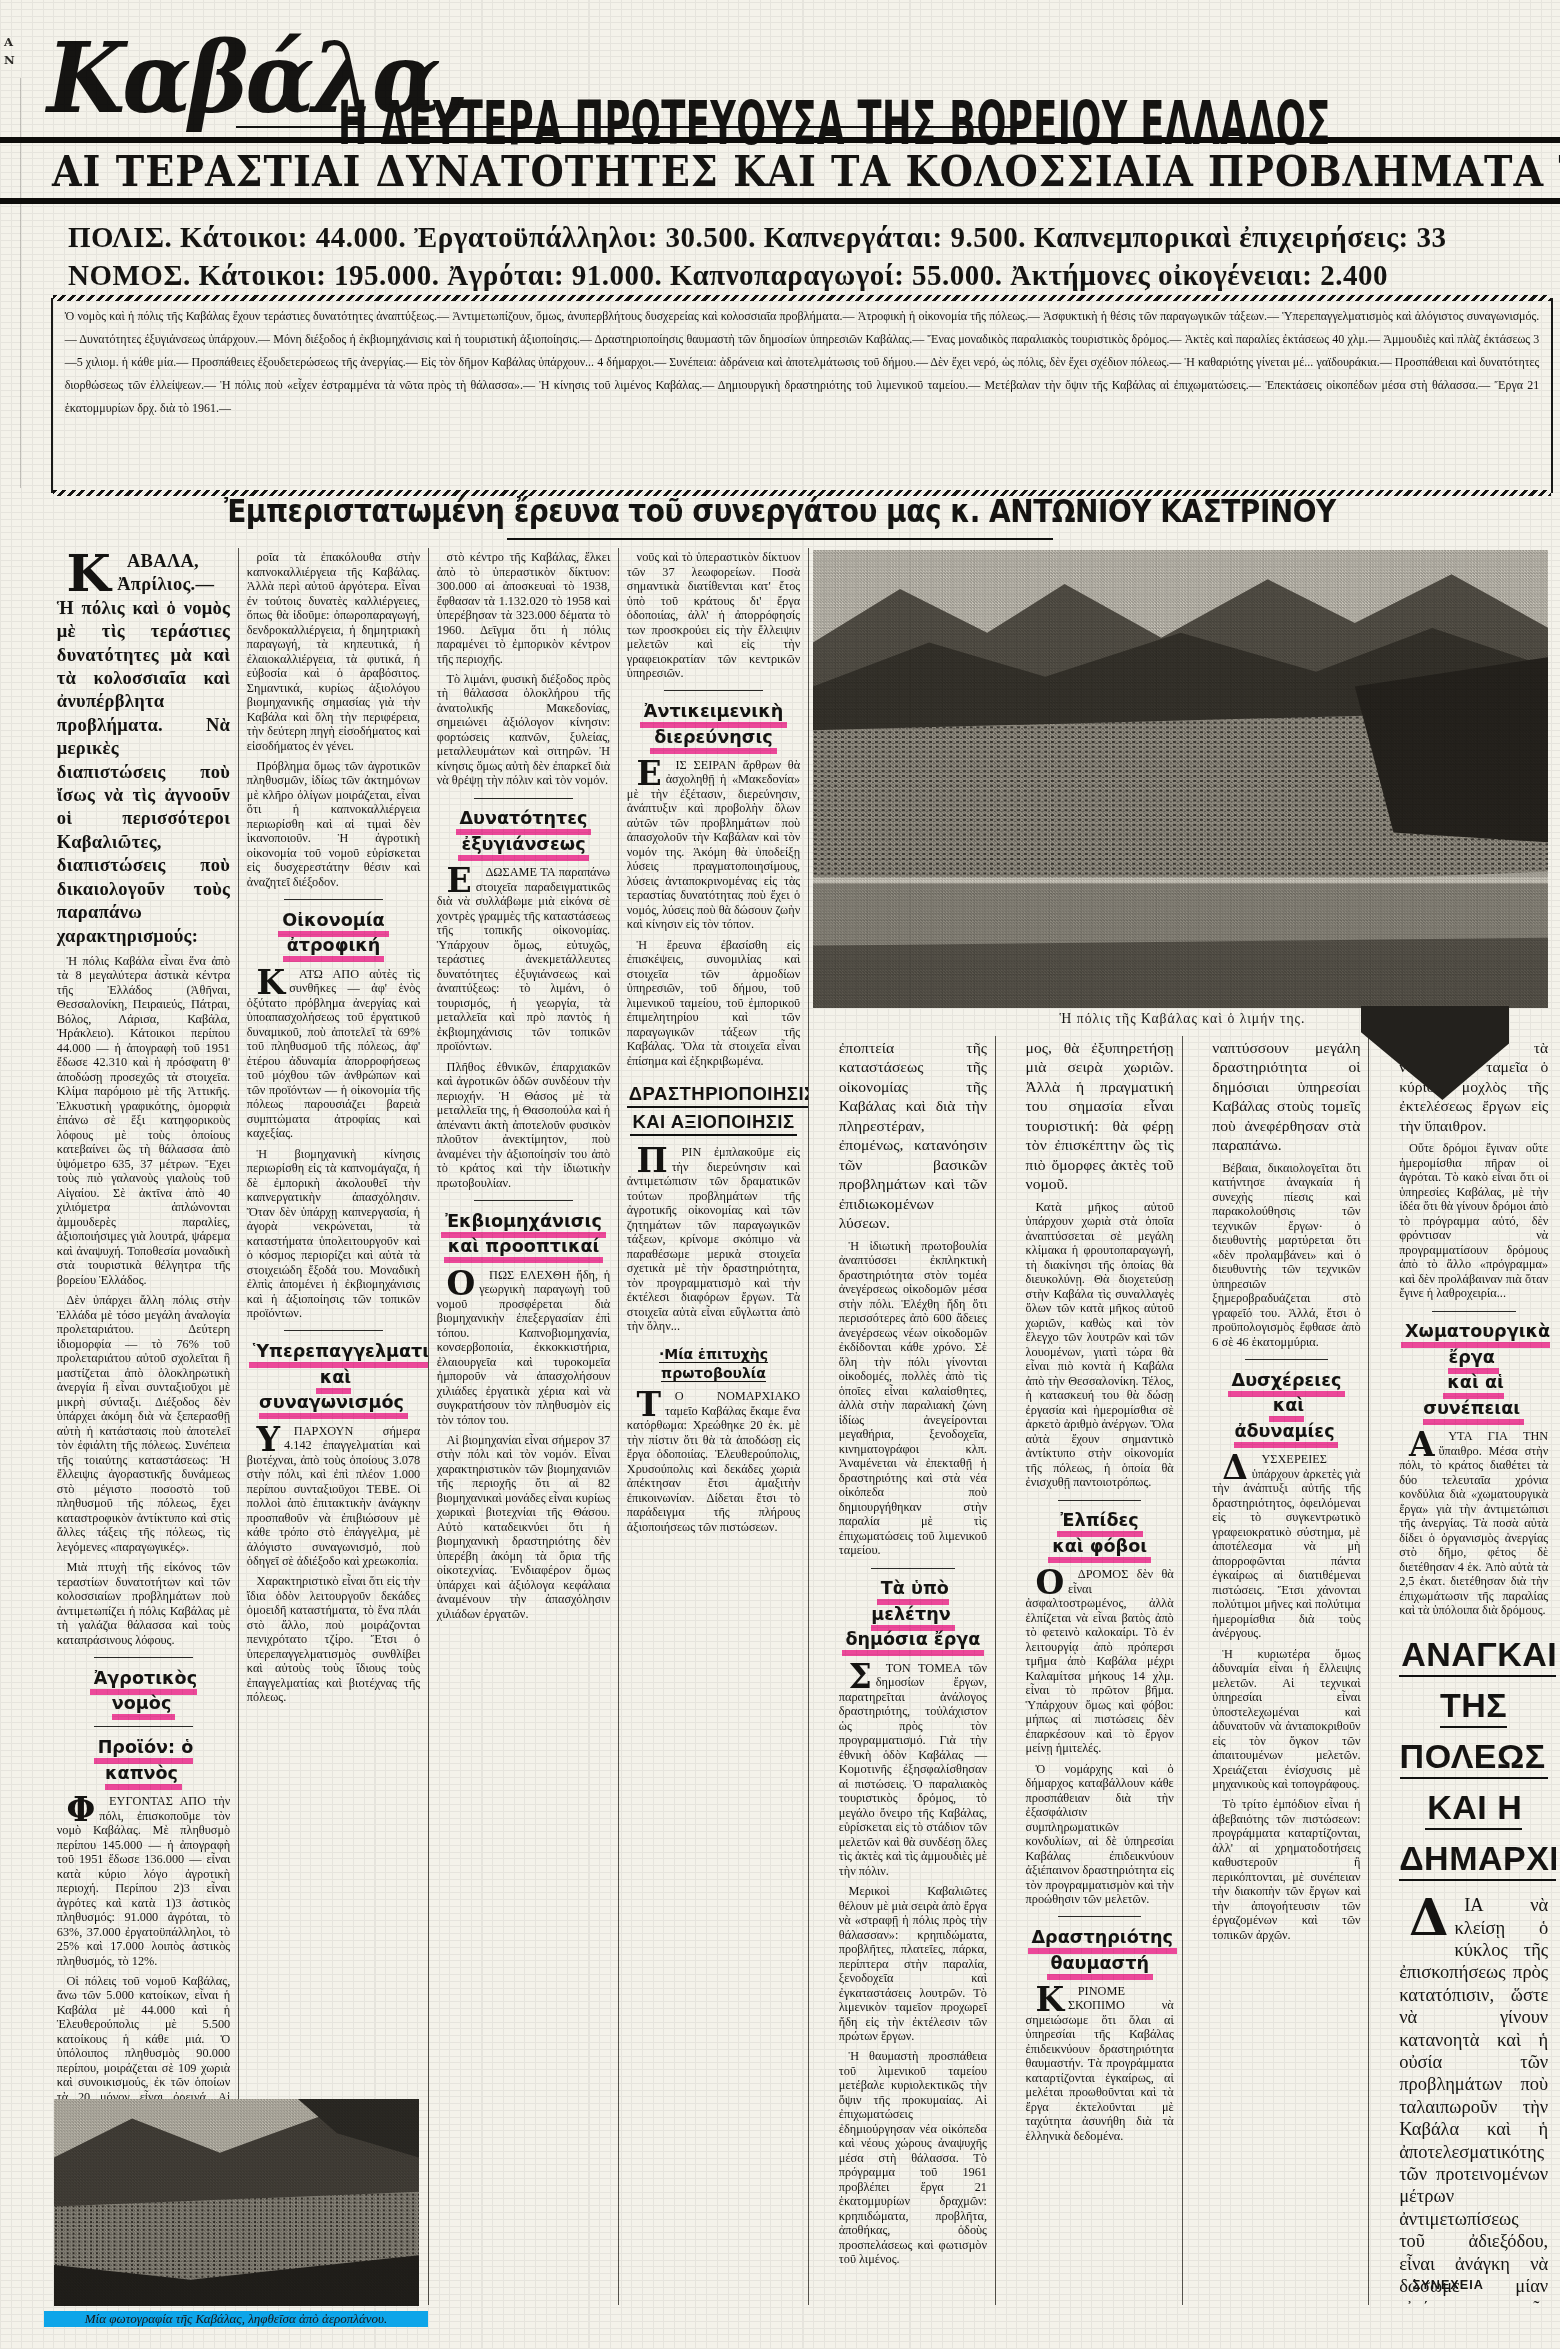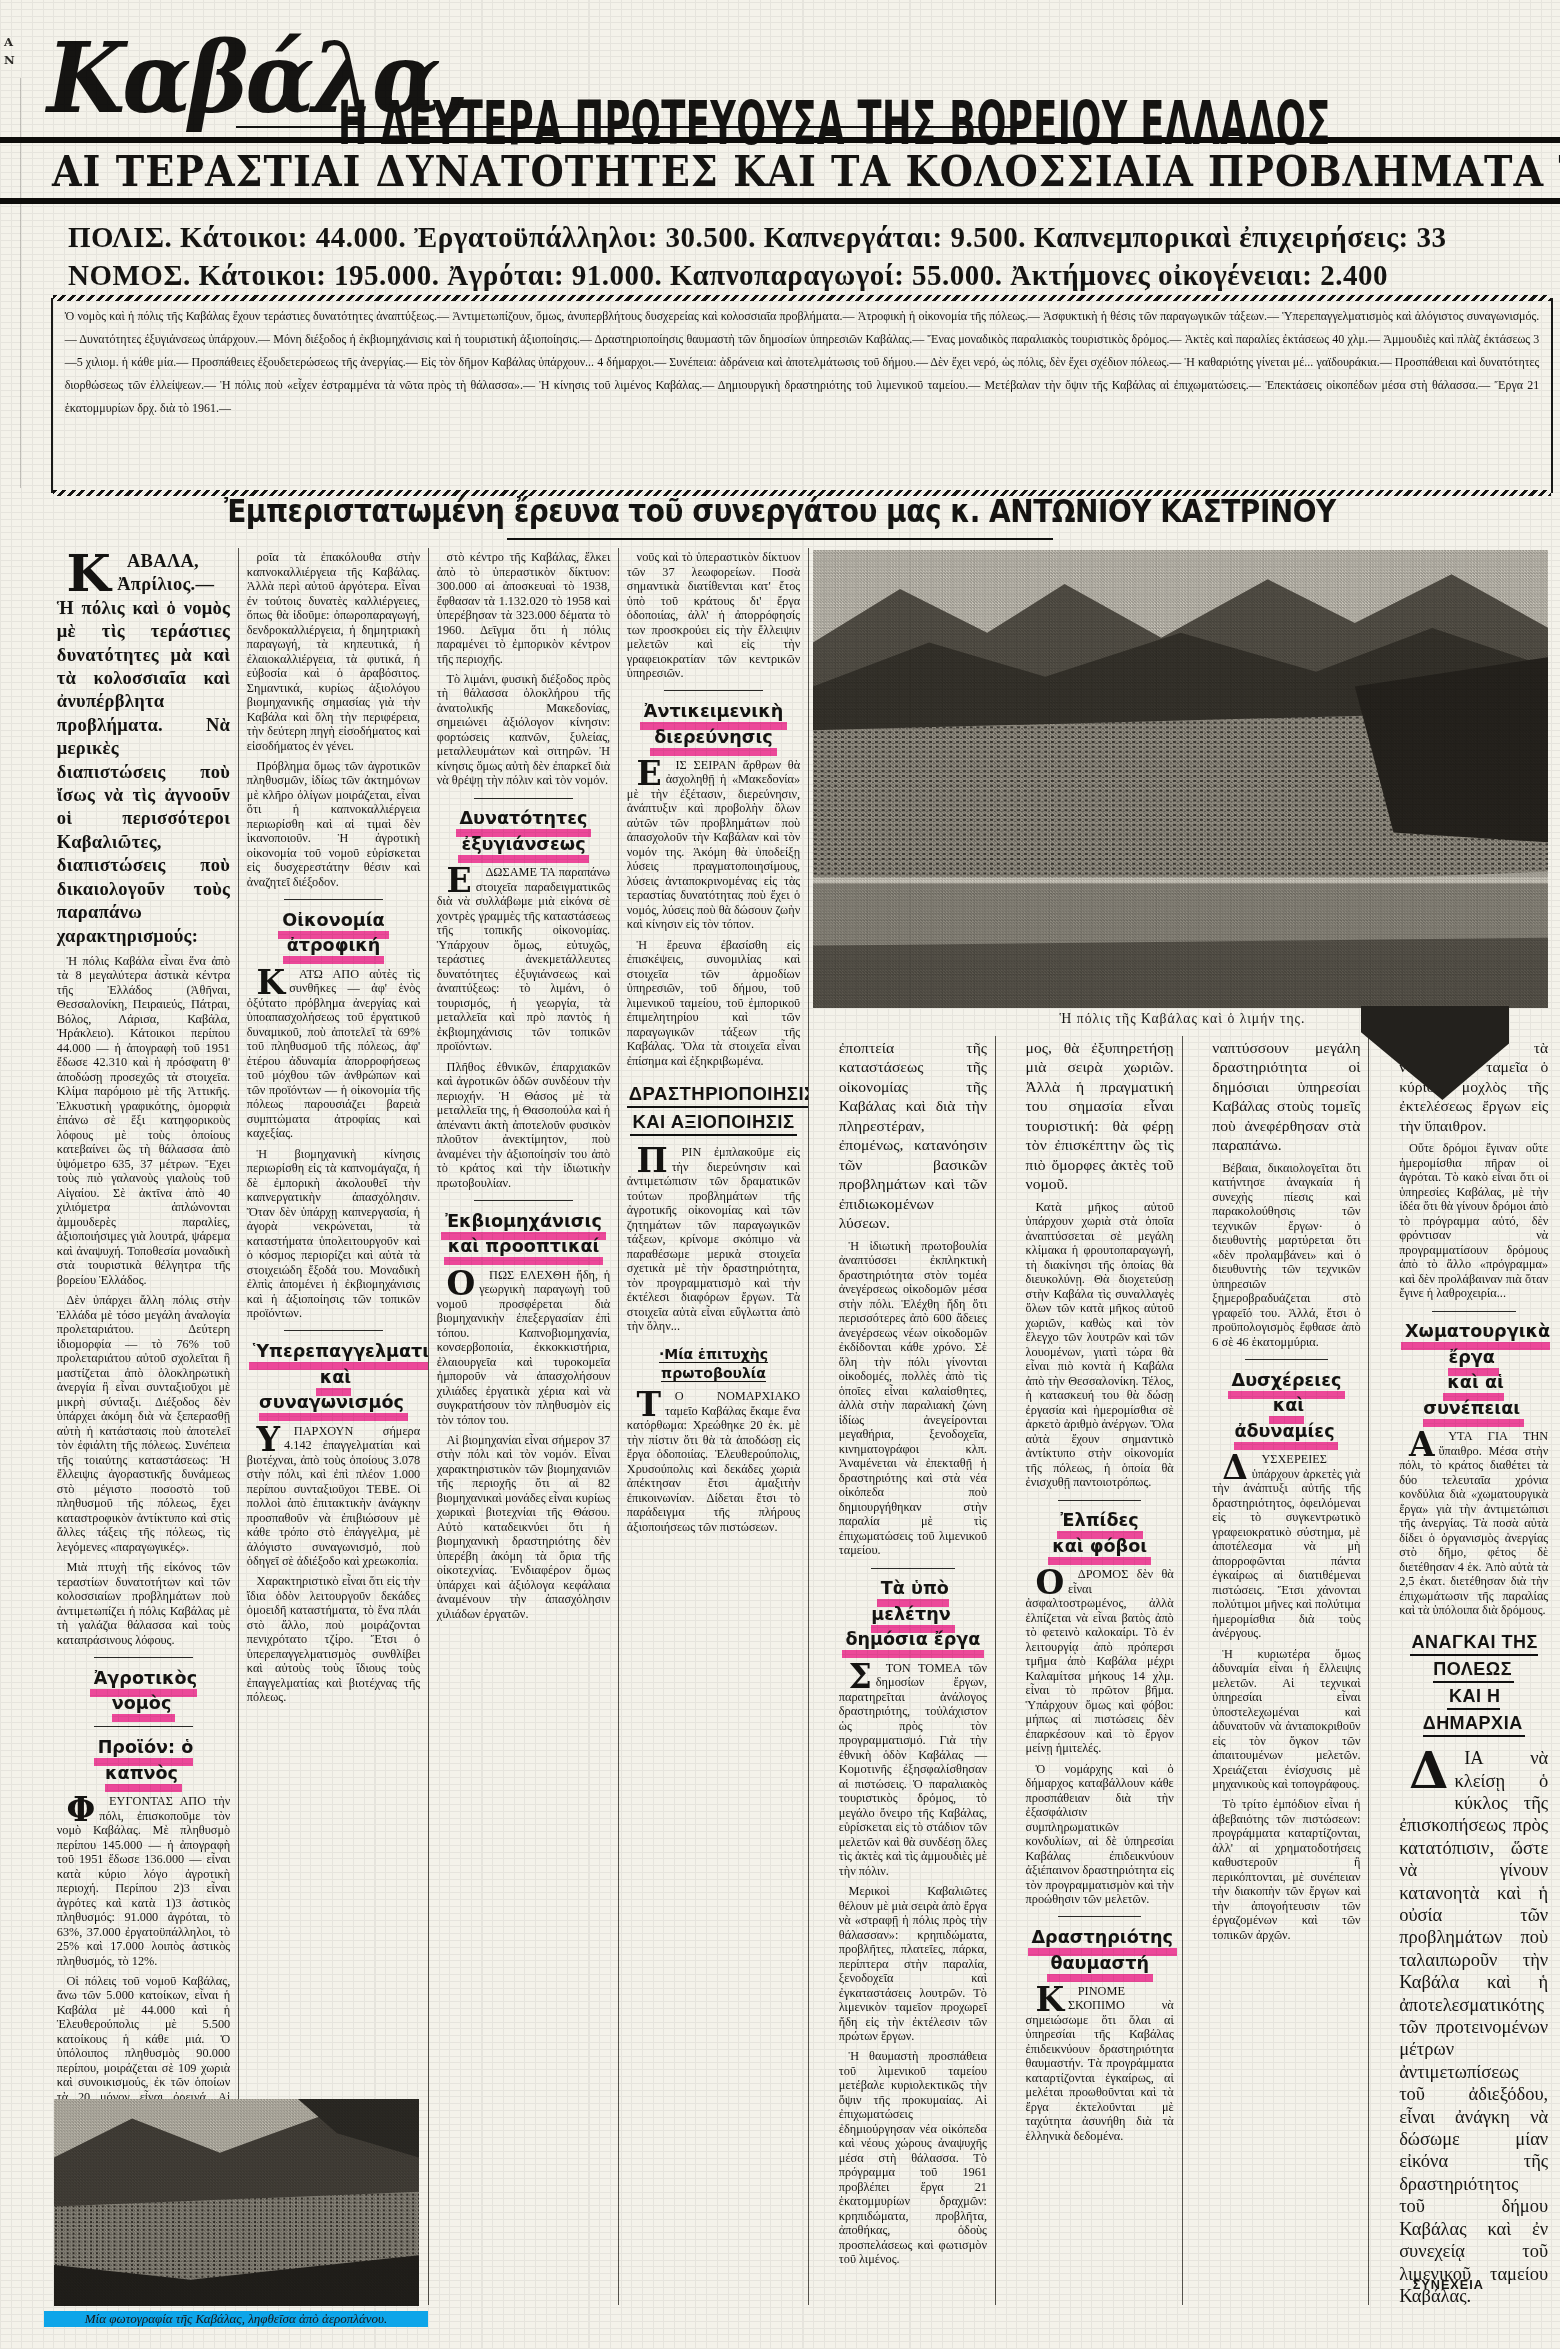--- a/index.html
+++ b/index.html
@@ -58,26 +58,26 @@
   .p.lead{font-size:15.6px;line-height:19.5px;text-indent:0;}
   .p.xl{font-size:18.5px;line-height:23.4px;font-weight:bold;letter-spacing:0.3px;}
   .p.big{font-size:18.5px;line-height:22.4px;font-weight:500;}
   .cap{float:left;font-family:"DejaVu Serif",serif;font-weight:bold;font-size:33px;line-height:27px;
         padding:2px 3.9px 0 0;}
   .big .cap,.xl .cap{font-size:51px;line-height:43px;padding-right:5.9px;}
   .h2,.hital{margin:9.8px 2px 7.8px;text-align:center;font-family:"DejaVu Sans","Liberation Sans",sans-serif;
         font-weight:bold;}
   .h2::before{content:"";display:block;width:58%;margin:0 auto 7.8px;border-top:1px solid #2a2a28;}
   .h2 div{line-height:1.45;}
-  .h2 span{font-size:17.6px;border-bottom:8px solid #ec4899;padding:0 3.9px 1px;}
+  .h2 span{font-size:17.6px;border-bottom:6px solid #ec4899;padding:0 3.9px 1px;}
   .hital span{font-size:14px;border-bottom:1px solid #161512;}
   .hcaps{margin:11.7px 0 9.8px;text-align:center;font-family:"Liberation Sans",sans-serif;font-weight:bold;}
   .hcaps div{line-height:1.5;}
   .hcaps span{font-size:18.5px;letter-spacing:0.5px;border-bottom:2.9px solid #111;padding:0 2px 2px;}
-  .hcaps.xl span{font-size:18px;}
+  .hcaps.xl span{font-size:34px;}
 
   
   .photo-top{position:relative;margin:2px 7.8px 0 3.9px;height:458px;background:#b8b4a9;overflow:hidden;}
   .photo-cap{height:25px;text-align:center;font-size:13.7px;letter-spacing:1px;padding-top:2.9px;}
   .photo-notch{position:absolute;right:47px;top:458px;width:148px;height:94px;background:#23211d;
         clip-path:polygon(0 0,100% 0,100% 40%,55% 100%,0 28%);z-index:3;}
   .grain{position:absolute;inset:0;opacity:.28;pointer-events:none;
         background:repeating-conic-gradient(rgba(20,18,15,.9) 0 25%,transparent 0 50%);
         background-size:2.9px 2.9px;}
   .photo-bottom{position:absolute;left:54px;top:2099px;width:365px;height:207px;background:#8e8a80;

